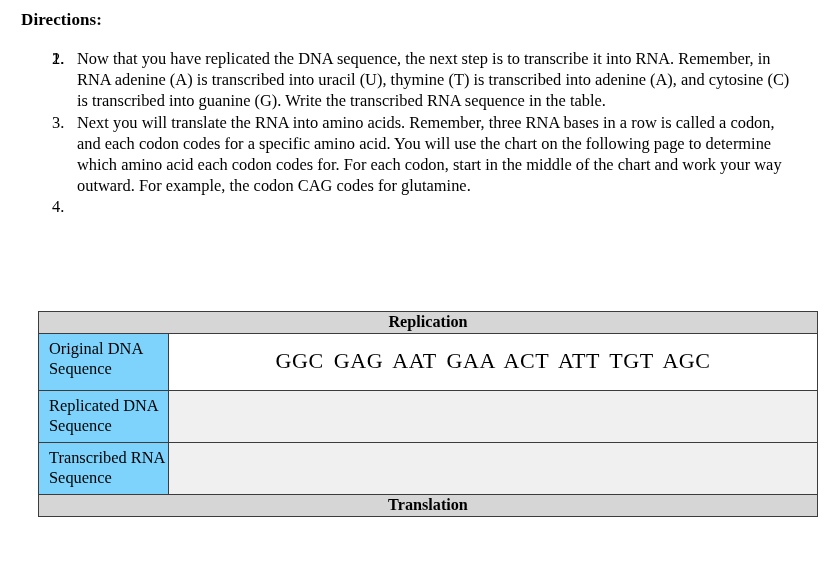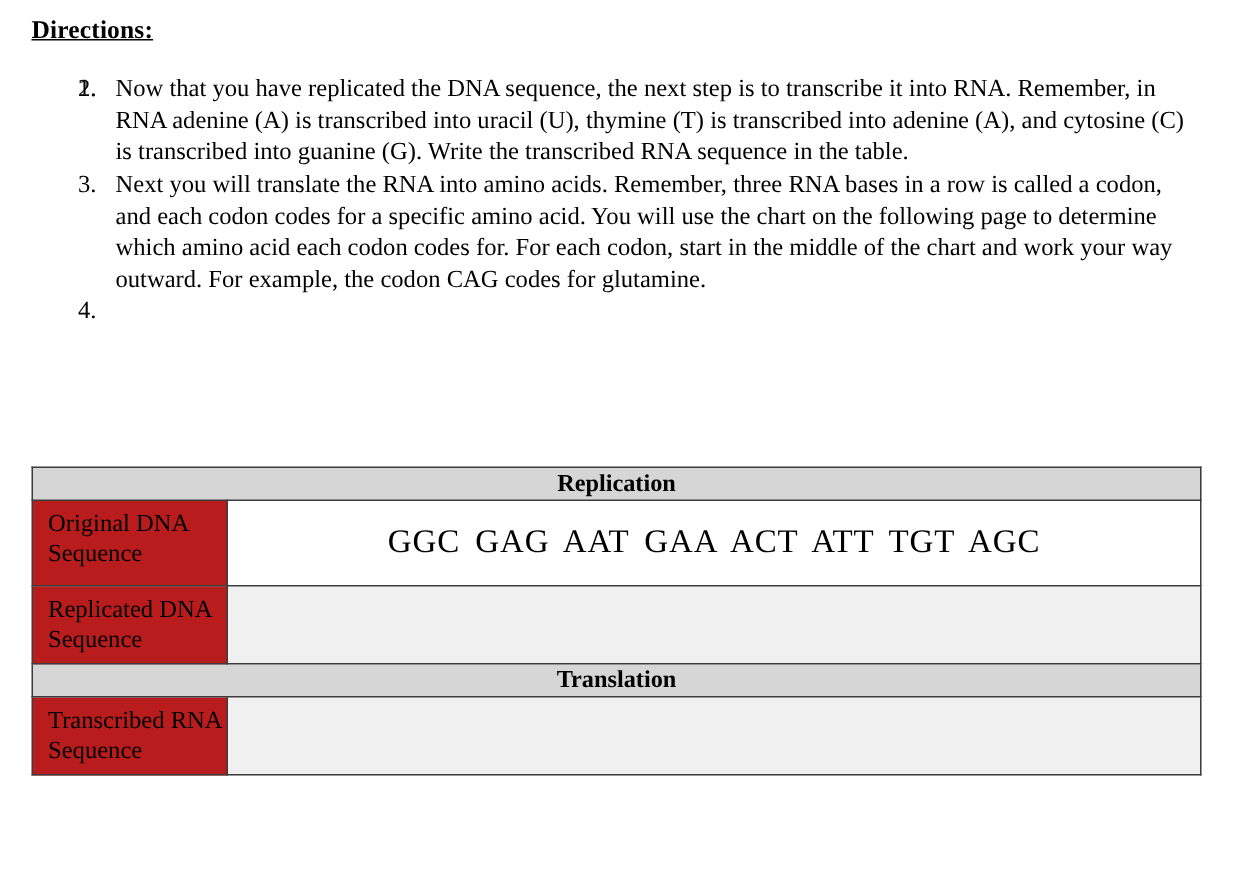--- a/index.html
+++ b/index.html
@@ -22,21 +22,20 @@
     box-sizing: border-box;
   }
 
   
   .directions-heading {
     position: absolute;
     left: 21px;
     top: 10px;
     font-size: 17px;
     font-weight: bold;
-    text-decoration: underline;
     letter-spacing: 0.1px;
   }
 
   
   .directions-list {
     position: absolute;
     left: 0px;
     top: 48px;
     width: 834px;
     margin: 0;
@@ -56,21 +55,21 @@
     left: 52px;
     top: 0;
     width: 20px;
     text-align: left;
     font-size: 16.4px;
   }
 
   
   .worksheet-table {
     position: absolute;
-    left: 21px;
+    left: 38px;
     top: 311px;
     width: 780px;
     border-collapse: collapse;
     table-layout: fixed;
     font-size: 16.4px;
   }
   .worksheet-table td {
     border: 1px solid #3c3c3c;
     padding: 0;
     vertical-align: top;
@@ -82,21 +81,21 @@
     font-weight: bold;
     font-size: 16.2px;
     height: 21px;
     line-height: 21px;
     padding: 0 !important;
     vertical-align: middle !important;
   }
 
   .row-label {
     width: 130px;
-    background: #b91c1c;
+    background: #7dd3fc;
     padding: 5px 0 6px 10px !important;
     line-height: 20px;
     vertical-align: top;
   }
   .row-label-shaded {
     background: linear-gradient(to right, #ffffff 0px, #ffffff 70px, #f0f0f0 70px, #f0f0f0 100%);
   }
 
   .answer-cell {
     background: #ffffff;
@@ -176,24 +175,24 @@
           <div class="dna-sequence">GGC  GAG  AAT  GAA  ACT  ATT  TGT  AGC</div>
         </td>
       </tr>
       <tr>
         <td class="row-label">Replicated DNA Sequence</td>
         <td class="answer-cell answer-cell-blank">
           <div class="spacer-cell"></div>
         </td>
       </tr>
       <tr>
-        <td class="section-header" colspan="2">Translation</td>
-      </tr>
-      <tr>
         <td class="row-label">Transcribed RNA Sequence</td>
         <td class="answer-cell answer-cell-blank">
           <div class="spacer-cell"></div>
         </td>
+      </tr>
+      <tr>
+        <td class="section-header" colspan="2">Translation</td>
       </tr>
     </tbody>
   </table>
 
 </div>
 
 </body></html>

